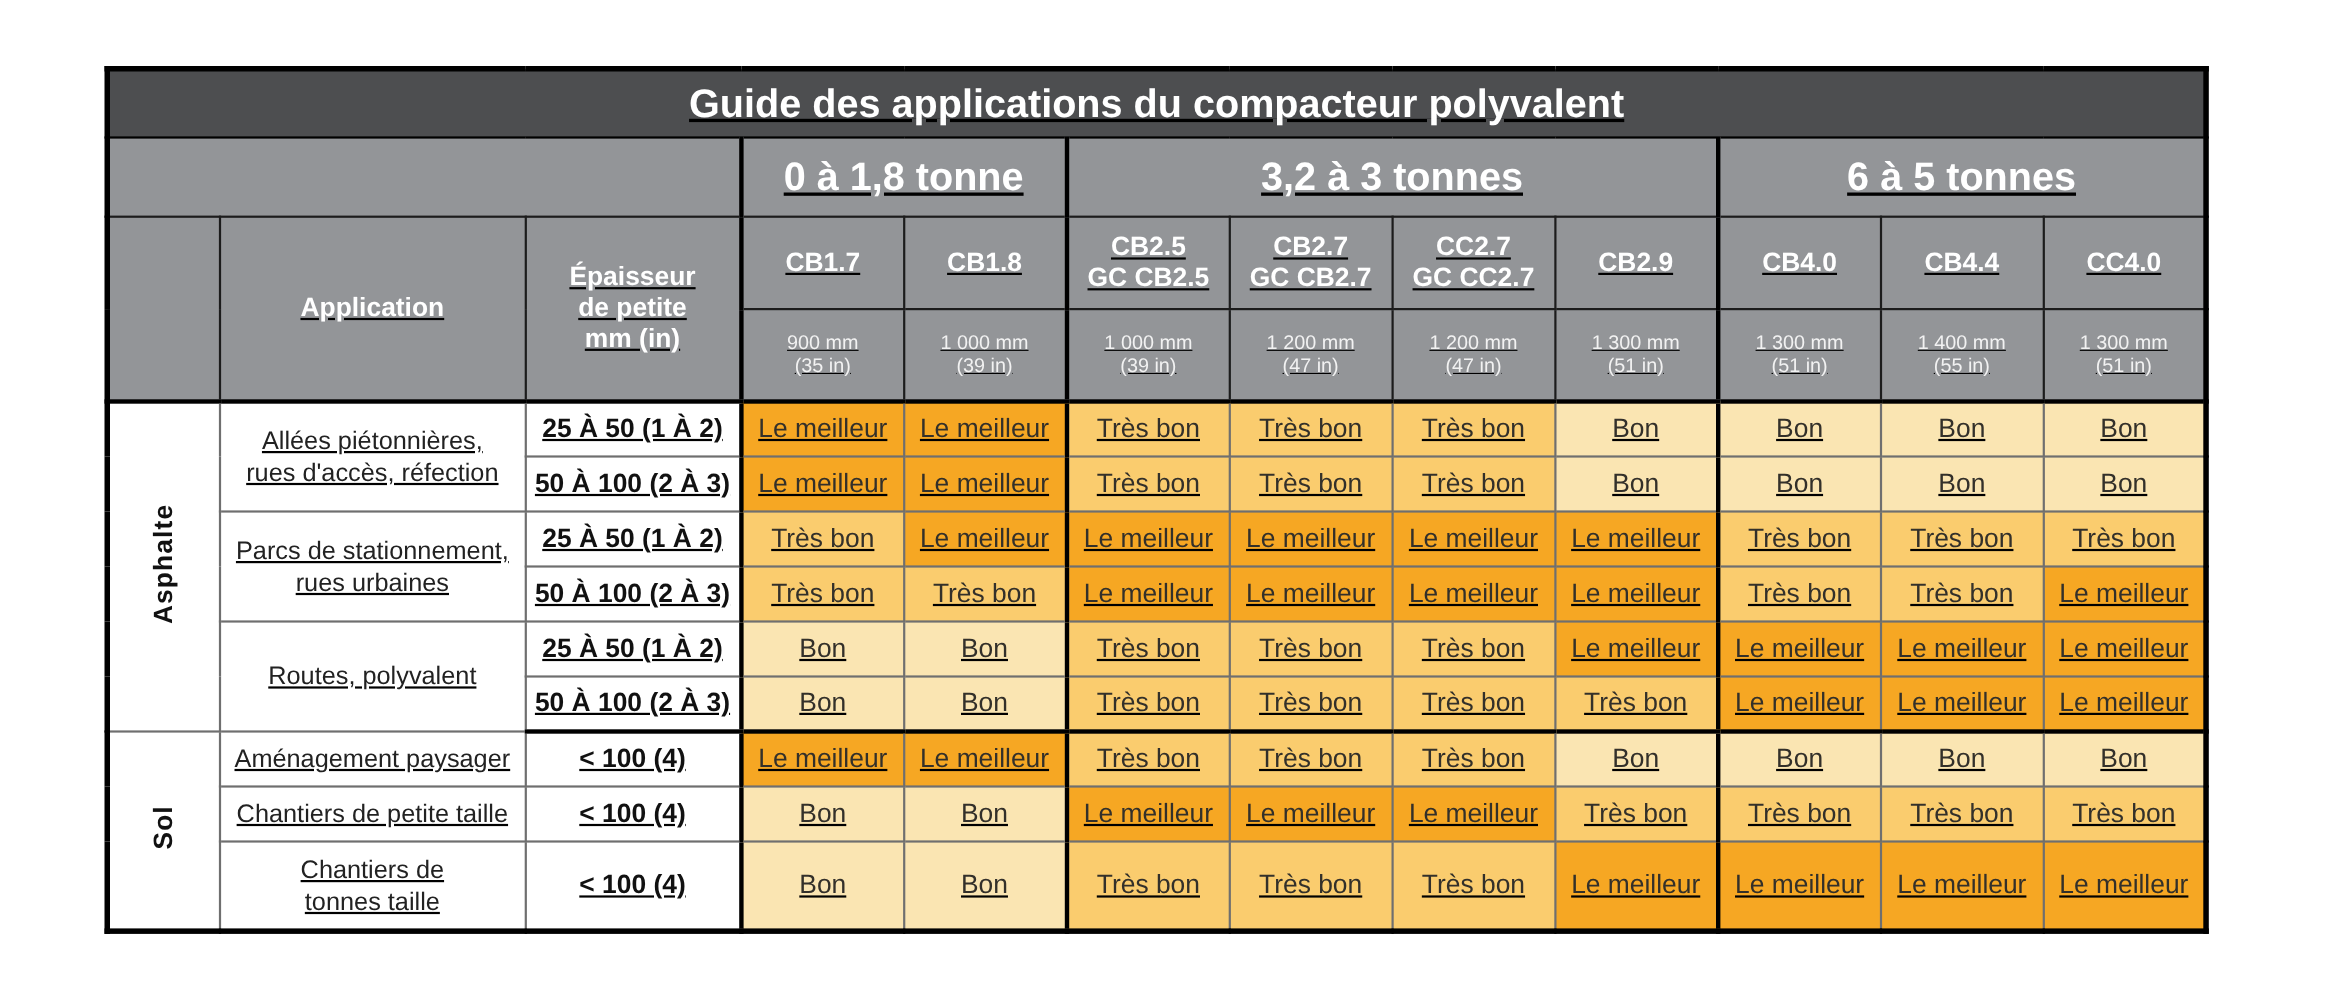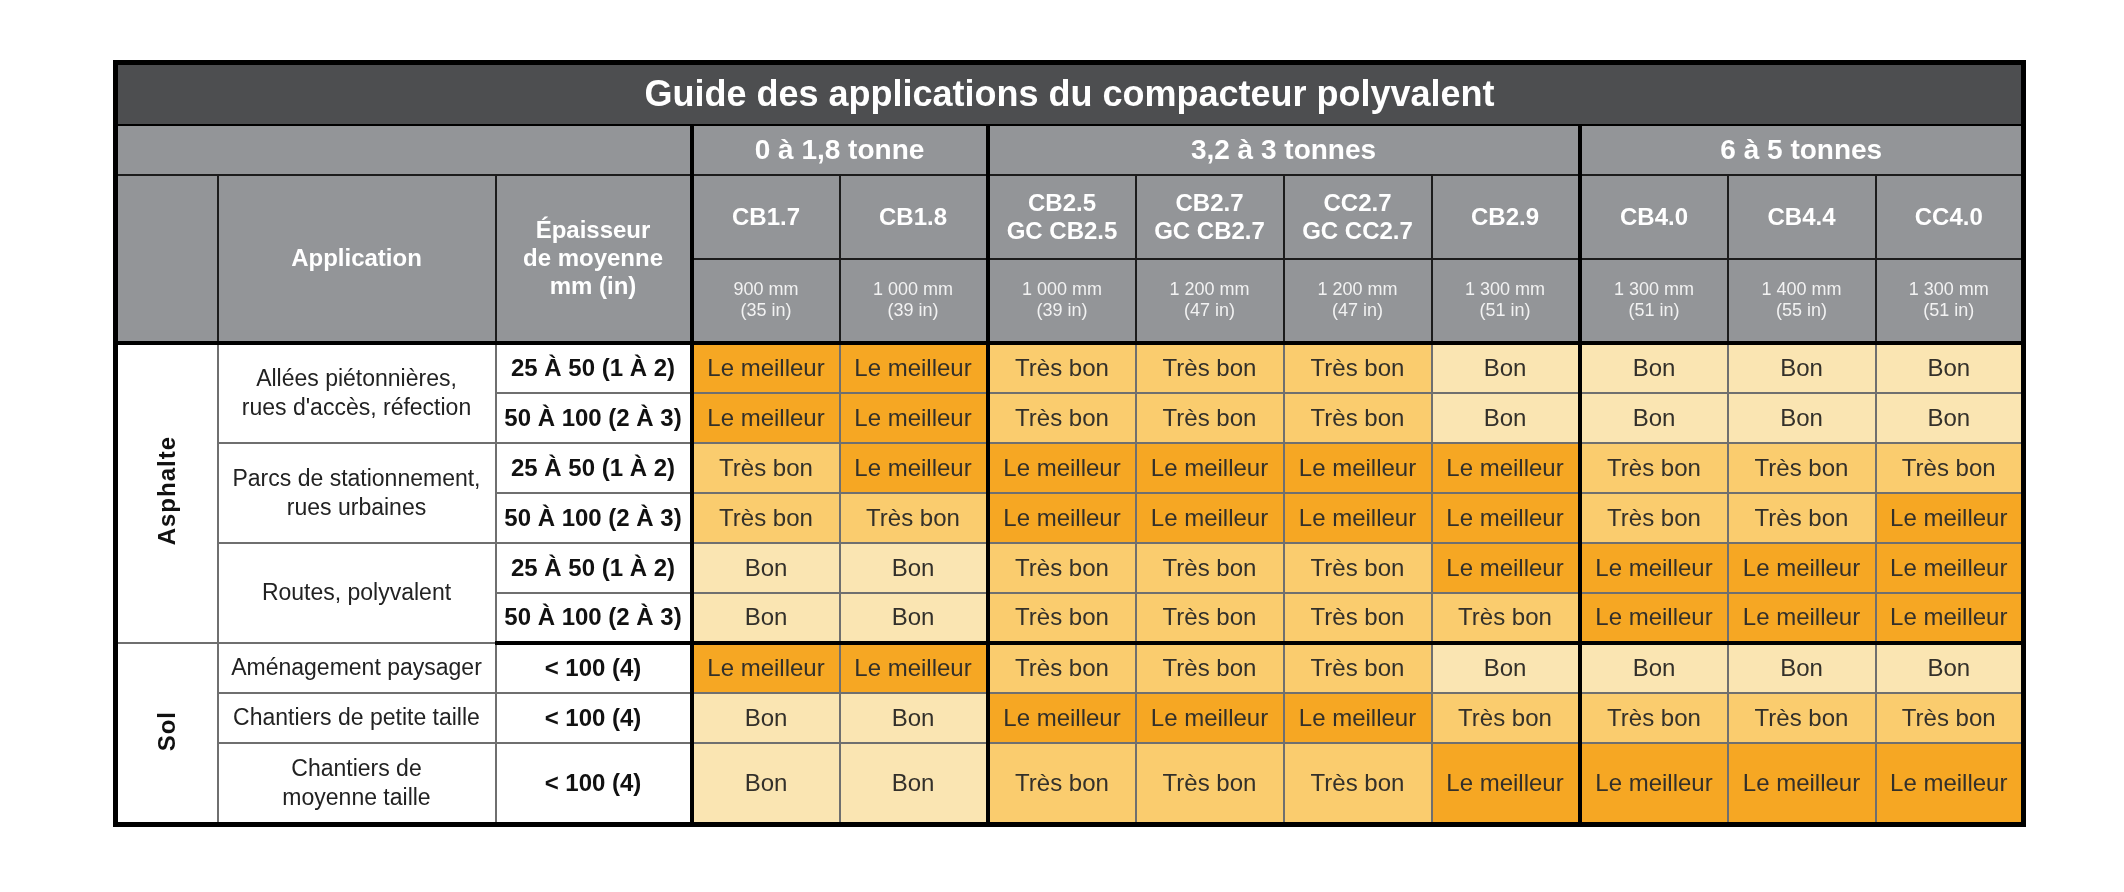--- a/index.html
+++ b/index.html
@@ -2,33 +2,34 @@
 <html><head>
 <meta charset="utf-8">
 <style>
   * { margin:0; padding:0; box-sizing:border-box; }
   html,body { background:#ffffff; }
   body { font-family:"Liberation Sans", sans-serif; }
   .page {
     position:relative; width:2124px; height:892px; background:#ffffff; overflow:hidden;
   }
   table.guide {
-    position:absolute; left:113px; top:60px; width:1912px;
+    position:absolute; left:95px; top:60px; width:1912px;
     border-collapse:collapse; table-layout:fixed;
     border:5px solid #000;
+    text-decoration:underline;
   }
   
   .title-cell {
     background:#4d4e50; color:#ffffff; text-align:center; vertical-align:middle;
     font-size:36px; font-weight:bold; height:62px;
     border-bottom:2px solid #000;
   }
   .hdr { background:#939598; color:#ffffff; text-align:center; vertical-align:middle;
          border:2px solid #1c1c1c; }
-  .tonnage { font-size:28px; font-weight:bold; height:50px; }
+  .tonnage { font-size:36px; font-weight:bold; height:72px; }
   .blank-hdr { border:2px solid #1c1c1c; }
   .model { font-size:24px; font-weight:bold; white-space:pre-line; height:84px; }
   .msize { font-size:18px; font-weight:normal; color:#f2f2f2; white-space:pre-line; height:84px; }
   .colhead { font-size:24px; font-weight:bold; white-space:pre-line; }
   .hdr-bottom { border-bottom:4px solid #000 !important; }
   
   .bl-thick { border-left:4px solid #000 !important; }
   .section-end td, .section-end th { border-bottom:4px solid #000 !important; }
   
   .group-cell {
@@ -82,21 +83,21 @@
     <th class="hdr blank-hdr" colspan="3"></th>
     <th class="hdr tonnage bl-thick" colspan="2">0 à 1,8 tonne</th>
     <th class="hdr tonnage bl-thick" colspan="4">3,2 à 3 tonnes</th>
     <th class="hdr tonnage bl-thick" colspan="3">6 à 5 tonnes</th>
   </tr>
 
   <tr>
     <th class="hdr hdr-bottom" rowspan="2"></th>
     <th class="hdr colhead hdr-bottom" rowspan="2">Application</th>
     <th class="hdr colhead hdr-bottom" rowspan="2">Épaisseur
-de moyenne
+de petite
 mm (in)</th>
     <th class="hdr model bl-thick">CB1.7</th>
     <th class="hdr model">CB1.8</th>
     <th class="hdr model bl-thick">CB2.5
 GC CB2.5</th>
     <th class="hdr model">CB2.7
 GC CB2.7</th>
     <th class="hdr model">CC2.7
 GC CC2.7</th>
     <th class="hdr model">CB2.9</th>
@@ -231,21 +232,21 @@
     <td class="rate bl-thick" style="background: rgb(246, 167, 35);">Le meilleur</td>
     <td class="rate" style="background: rgb(246, 167, 35);">Le meilleur</td>
     <td class="rate" style="background: rgb(246, 167, 35);">Le meilleur</td>
     <td class="rate" style="background: rgb(250, 204, 110);">Très bon</td>
     <td class="rate bl-thick" style="background: rgb(250, 204, 110);">Très bon</td>
     <td class="rate" style="background: rgb(250, 204, 110);">Très bon</td>
     <td class="rate" style="background: rgb(250, 204, 110);">Très bon</td>
   </tr>
   <tr class="dr-tall">
     <td class="app-cell">Chantiers de
-moyenne taille</td>
+tonnes taille</td>
     <td class="thick-cell">&lt; 100 (4)</td>
     <td class="rate bl-thick" style="background: rgb(250, 229, 178);">Bon</td>
     <td class="rate" style="background: rgb(250, 229, 178);">Bon</td>
     <td class="rate bl-thick" style="background: rgb(250, 204, 110);">Très bon</td>
     <td class="rate" style="background: rgb(250, 204, 110);">Très bon</td>
     <td class="rate" style="background: rgb(250, 204, 110);">Très bon</td>
     <td class="rate" style="background: rgb(246, 167, 35);">Le meilleur</td>
     <td class="rate bl-thick" style="background: rgb(246, 167, 35);">Le meilleur</td>
     <td class="rate" style="background: rgb(246, 167, 35);">Le meilleur</td>
     <td class="rate" style="background: rgb(246, 167, 35);">Le meilleur</td>

